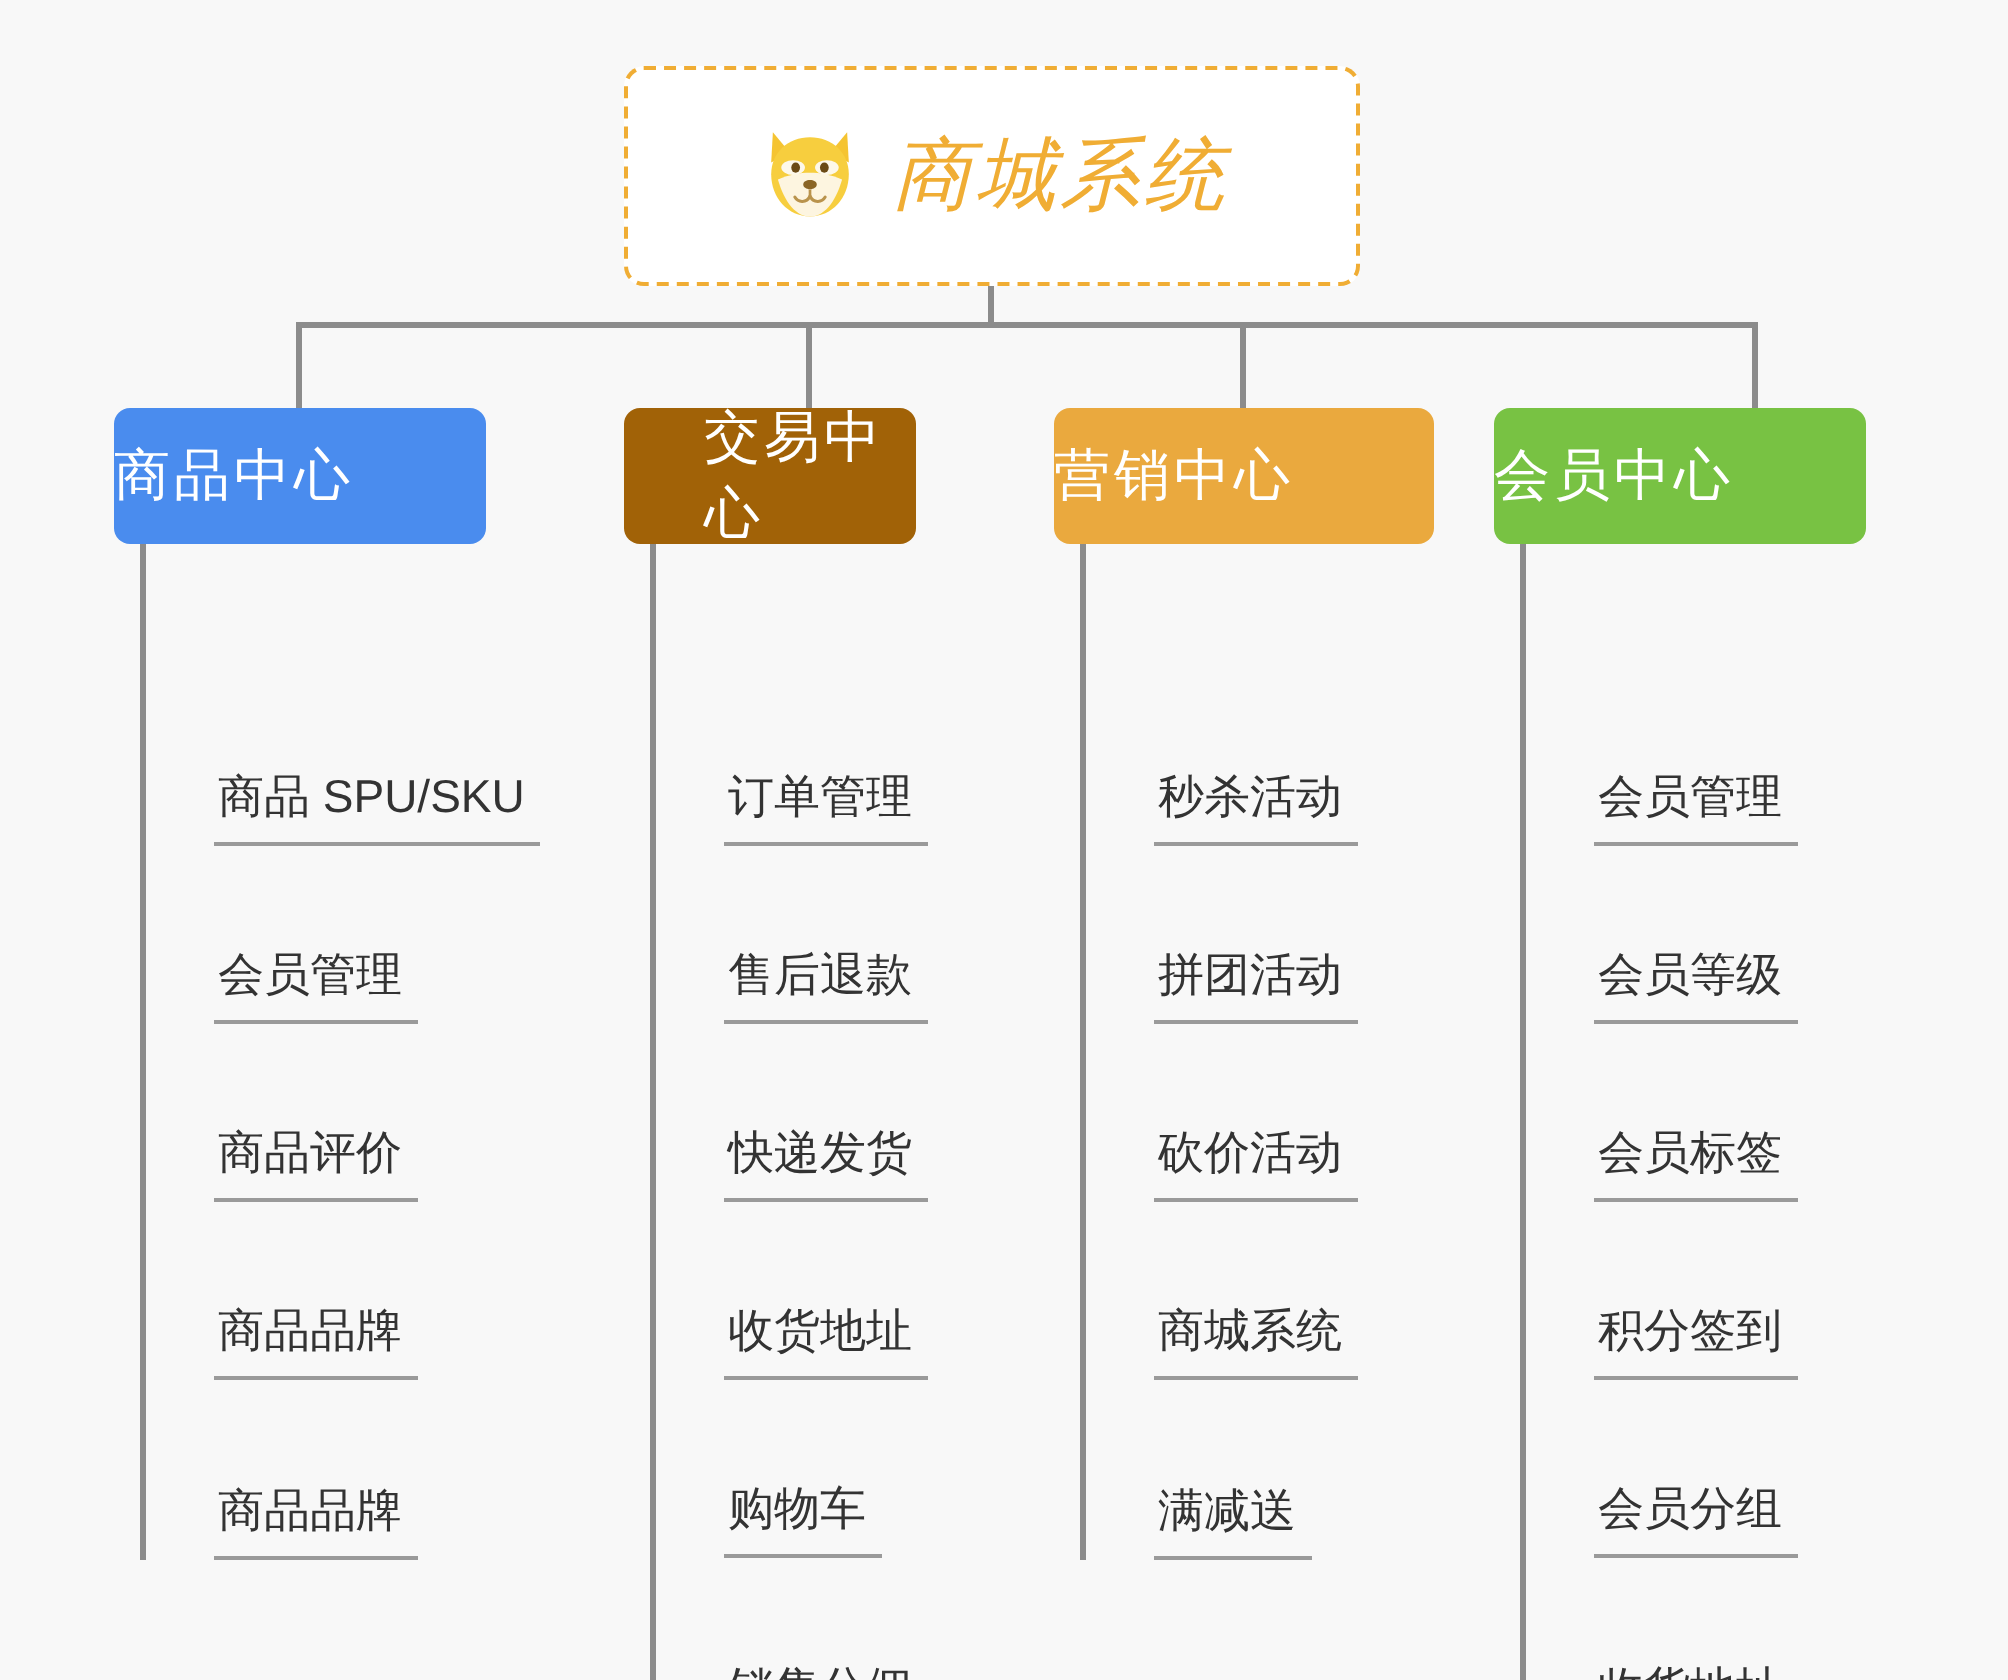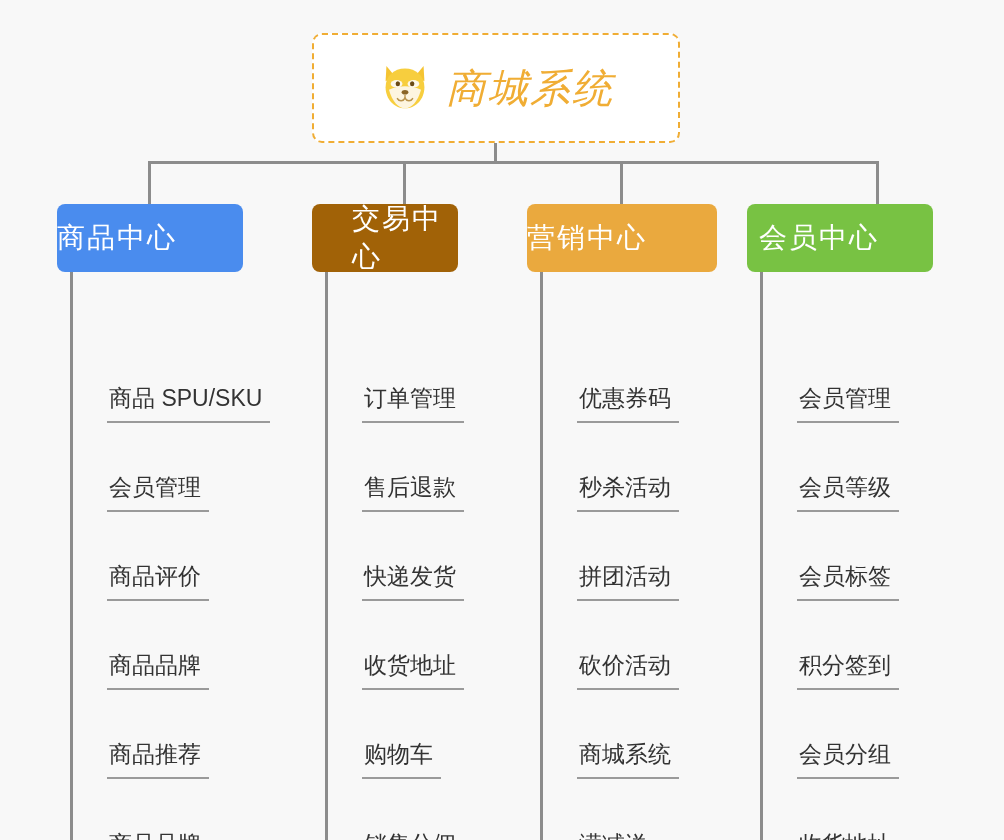--- a/index.html
+++ b/index.html
@@ -80,21 +80,21 @@
     align-items: center;
     justify-content: flex-start;
     color: #ffffff;
     font-size: 28px;
     letter-spacing: 2px;
     box-sizing: border-box;
   }
   .col-1 .cat-header { width: 186px; background: #4a8cee; }
   .col-2 .cat-header { width: 146px; background: #a16207; padding-left: 40px; }
   .col-3 .cat-header { width: 190px; background: #eaa93e; }
-  .col-4 .cat-header { width: 186px; background: #78c243; padding-left: 12px; }
+  .col-4 .cat-header { width: 186px; background: #78c243; }
 
   
   .leaf-list {
     position: relative;
     margin-left: 13px;
     border-left: 3px solid #8c8c8c;
     padding-top: 62px;
   }
   .leaf-item {
     position: relative;
@@ -157,23 +157,20 @@
       <div class="leaf-item">
           <span class="leaf-label">会员管理</span>
         </div>
       <div class="leaf-item">
           <span class="leaf-label">商品评价</span>
         </div>
       <div class="leaf-item">
           <span class="leaf-label">商品品牌</span>
         </div>
       <div class="leaf-item">
-          <span class="leaf-label">商品推荐</span>
-        </div>
-      <div class="leaf-item">
           <span class="leaf-label">商品品牌</span>
         </div>
     </div>
   </div>
 
   <div class="column col-2">
     <div class="cat-header">
       <span>交易中心</span>
     </div>
     <div class="leaf-list">
@@ -197,23 +194,20 @@
         </div>
     </div>
   </div>
 
   <div class="column col-3">
     <div class="cat-header">
       <span>营销中心</span>
     </div>
     <div class="leaf-list">
       <div class="leaf-item">
-          <span class="leaf-label">优惠券码</span>
-        </div>
-      <div class="leaf-item">
           <span class="leaf-label">秒杀活动</span>
         </div>
       <div class="leaf-item">
           <span class="leaf-label">拼团活动</span>
         </div>
       <div class="leaf-item">
           <span class="leaf-label">砍价活动</span>
         </div>
       <div class="leaf-item">
           <span class="leaf-label">商城系统</span>

